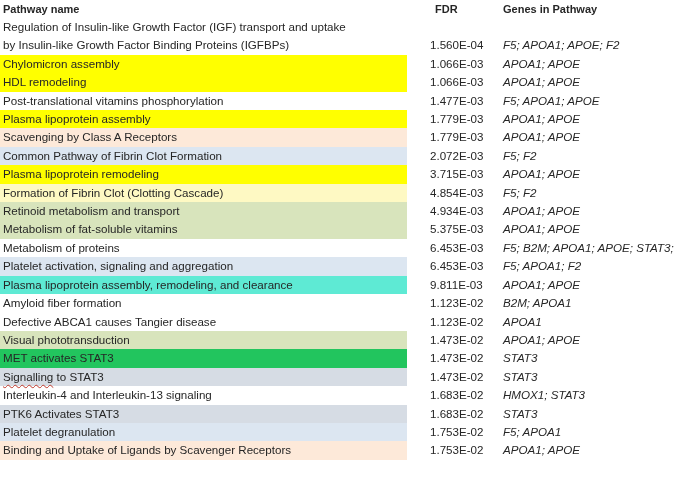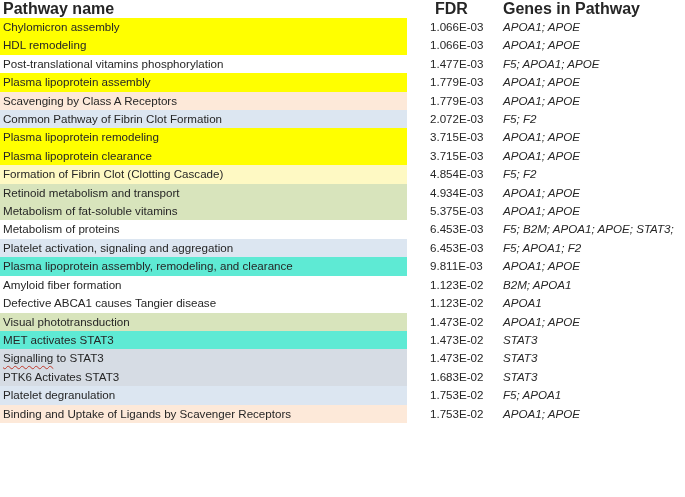--- a/index.html
+++ b/index.html
@@ -29,21 +29,21 @@
     vertical-align: middle;
     font-size: 11.6px;
     line-height: 18.4px;
     height: 18.4px;
     white-space: pre;
     font-weight: normal;
     overflow: visible;
   }
   thead th {
     font-weight: 700;
-    font-size: 16px;
+    font-size: 11px;
     height: 18px;
     line-height: 18px;
     margin-top: 23px;
   }
   th.pathway, td.pathway { padding-left: 3px; }
   th.fdr  { padding-left: 28px; }
   td.fdr  { padding-left: 23px; }
   td.genes { font-style: italic; }
   tr.two-line td { height: 36.8px; }
   tr.two-line td.pathway { vertical-align: top; }
@@ -65,20 +65,26 @@
         <col class="c3">
     </colgroup>
     <thead>
       <tr>
         <th class="pathway">Pathway name</th>
         <th class="fdr">FDR</th>
         <th class="genes">Genes in Pathway</th>
       </tr>
     </thead>
     <tbody id="rows">
+        <tr class="two-line">
+          <td class="pathway">Regulation of Insulin-like Growth Factor (IGF) transport and uptake
+by Insulin-like Growth Factor Binding Proteins (IGFBPs)</td>
+          <td class="fdr">1.560E-04</td>
+          <td class="genes">F5; APOA1; APOE; F2</td>
+        </tr>
         <tr>
           <td class="pathway" style="background: rgb(255, 255, 0);">Chylomicron assembly</td>
           <td class="fdr">1.066E-03</td>
           <td class="genes">APOA1; APOE</td>
         </tr>
         <tr>
           <td class="pathway" style="background: rgb(255, 255, 0);">HDL remodeling</td>
           <td class="fdr">1.066E-03</td>
           <td class="genes">APOA1; APOE</td>
         </tr>
@@ -97,25 +103,20 @@
           <td class="fdr">1.779E-03</td>
           <td class="genes">APOA1; APOE</td>
         </tr>
         <tr>
           <td class="pathway" style="background: rgb(220, 230, 241);">Common Pathway of Fibrin Clot Formation</td>
           <td class="fdr">2.072E-03</td>
           <td class="genes">F5; F2</td>
         </tr>
         <tr>
           <td class="pathway" style="background: rgb(255, 255, 0);">Plasma lipoprotein remodeling</td>
-          <td class="fdr">3.715E-03</td>
-          <td class="genes">APOA1; APOE</td>
-        </tr>
-        <tr>
-          <td class="pathway" style="background: rgb(255, 255, 0);">Plasma lipoprotein clearance</td>
           <td class="fdr">3.715E-03</td>
           <td class="genes">APOA1; APOE</td>
         </tr>
         <tr>
           <td class="pathway" style="background: #fef9c3;">Formation of Fibrin Clot (Clotting Cascade)</td>
           <td class="fdr">4.854E-03</td>
           <td class="genes">F5; F2</td>
         </tr>
         <tr>
           <td class="pathway" style="background: rgb(216, 228, 188);">Retinoid metabolism and transport</td>
@@ -151,28 +152,33 @@
           <td class="pathway">Defective ABCA1 causes Tangier disease</td>
           <td class="fdr">1.123E-02</td>
           <td class="genes">APOA1</td>
         </tr>
         <tr>
           <td class="pathway" style="background: rgb(216, 228, 188);">Visual phototransduction</td>
           <td class="fdr">1.473E-02</td>
           <td class="genes">APOA1; APOE</td>
         </tr>
         <tr>
-          <td class="pathway" style="background: #5eead4;">MET activates STAT3</td>
+          <td class="pathway" style="background: #22c55e;">MET activates STAT3</td>
           <td class="fdr">1.473E-02</td>
           <td class="genes">STAT3</td>
         </tr>
         <tr>
           <td class="pathway" style="background: rgb(214, 220, 228);"><span class="misspell">Signalling</span> to STAT3</td>
           <td class="fdr">1.473E-02</td>
           <td class="genes">STAT3</td>
+        </tr>
+        <tr>
+          <td class="pathway">Interleukin-4 and Interleukin-13 signaling</td>
+          <td class="fdr">1.683E-02</td>
+          <td class="genes">HMOX1; STAT3</td>
         </tr>
         <tr>
           <td class="pathway" style="background: rgb(214, 220, 228);">PTK6 Activates STAT3</td>
           <td class="fdr">1.683E-02</td>
           <td class="genes">STAT3</td>
         </tr>
         <tr>
           <td class="pathway" style="background: rgb(220, 230, 241);">Platelet degranulation</td>
           <td class="fdr">1.753E-02</td>
           <td class="genes">F5; APOA1</td>

